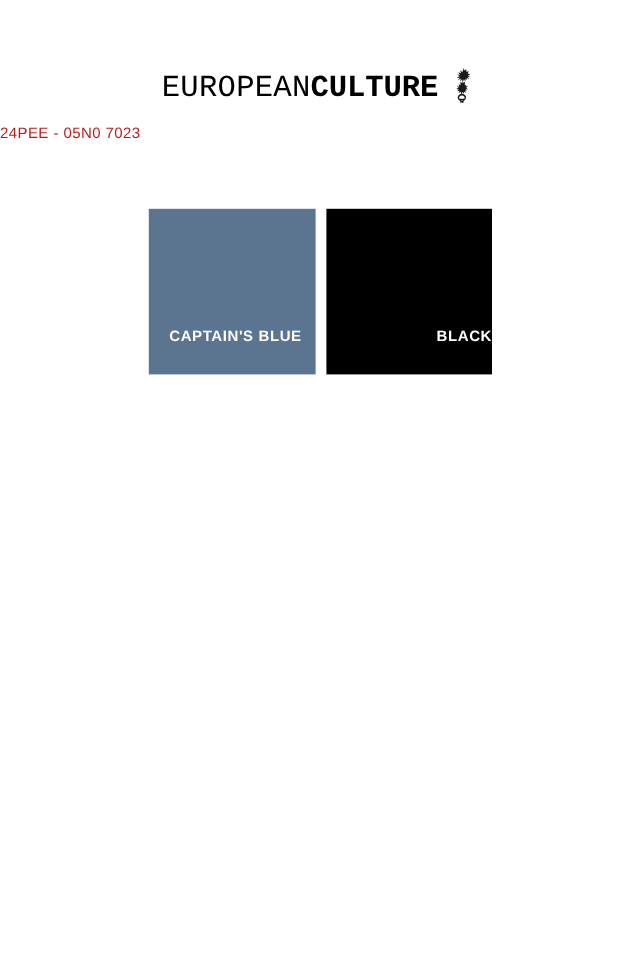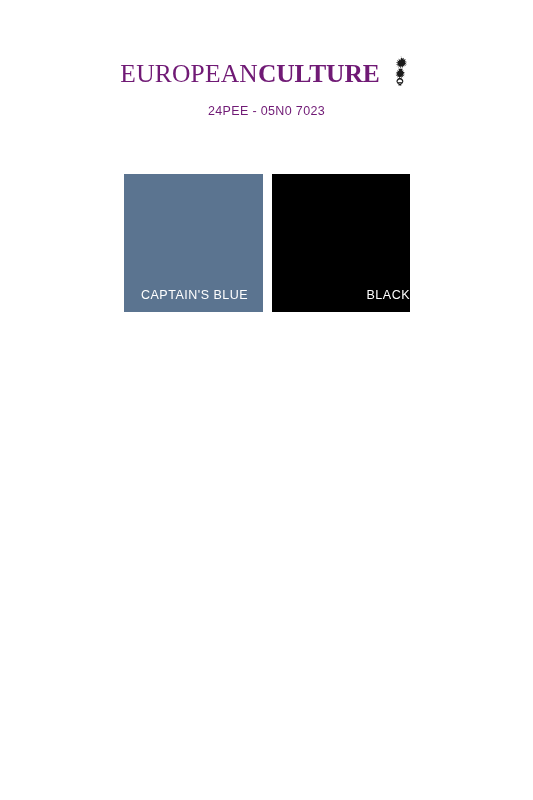--- a/index.html
+++ b/index.html
@@ -30,23 +30,23 @@
     display: flex;
     align-items: center;
     justify-content: center;
     gap: 7px;
   }
 
   .wordmark {
     font-size: 25.5px;
     line-height: 1;
     letter-spacing: -0.2px;
-    color: #701a75;
+    color: #000000;
     white-space: nowrap;
-    font-family: Liberation Serif, serif;
+    font-family: Liberation Mono, monospace;
   }
   .wordmark .w-light {
     font-weight: 400;
     letter-spacing: 0.2px;
   }
   .wordmark .w-bold {
     font-weight: 700;
     letter-spacing: -0.1px;
   }
 
@@ -56,25 +56,25 @@
     display: block;
     margin-top: -3px;
   }
 
   
   .style-code {
     position: absolute;
     left: 0;
     top: 104px;
     width: 533px;
-    text-align: center;
+    text-align: left;
     font-size: 12.5px;
     font-weight: 400;
     letter-spacing: 0.35px;
-    color: #701a75;
+    color: #b91c1c;
     font-family: "Liberation Sans", sans-serif;
   }
 
   
   .swatch-row {
     position: absolute;
     left: 124px;
     top: 174px;
     width: 286px;
     height: 138px;
@@ -86,23 +86,23 @@
     position: relative;
     width: 139px;
     height: 138px;
     overflow: hidden;
   }
 
   .swatch-label {
     position: absolute;
     left: 0;
     right: 0;
-    bottom: 10px;
+    bottom: 25px;
     font-size: 12.5px;
-    font-weight: 400;
+    font-weight: 700;
     letter-spacing: 0.5px;
     color: #ffffff;
     font-family: "Liberation Sans", sans-serif;
     white-space: nowrap;
   }
   .swatch-label.align-left {
     text-align: left;
     padding-left: 17px;
   }
   .swatch-label.align-center {

